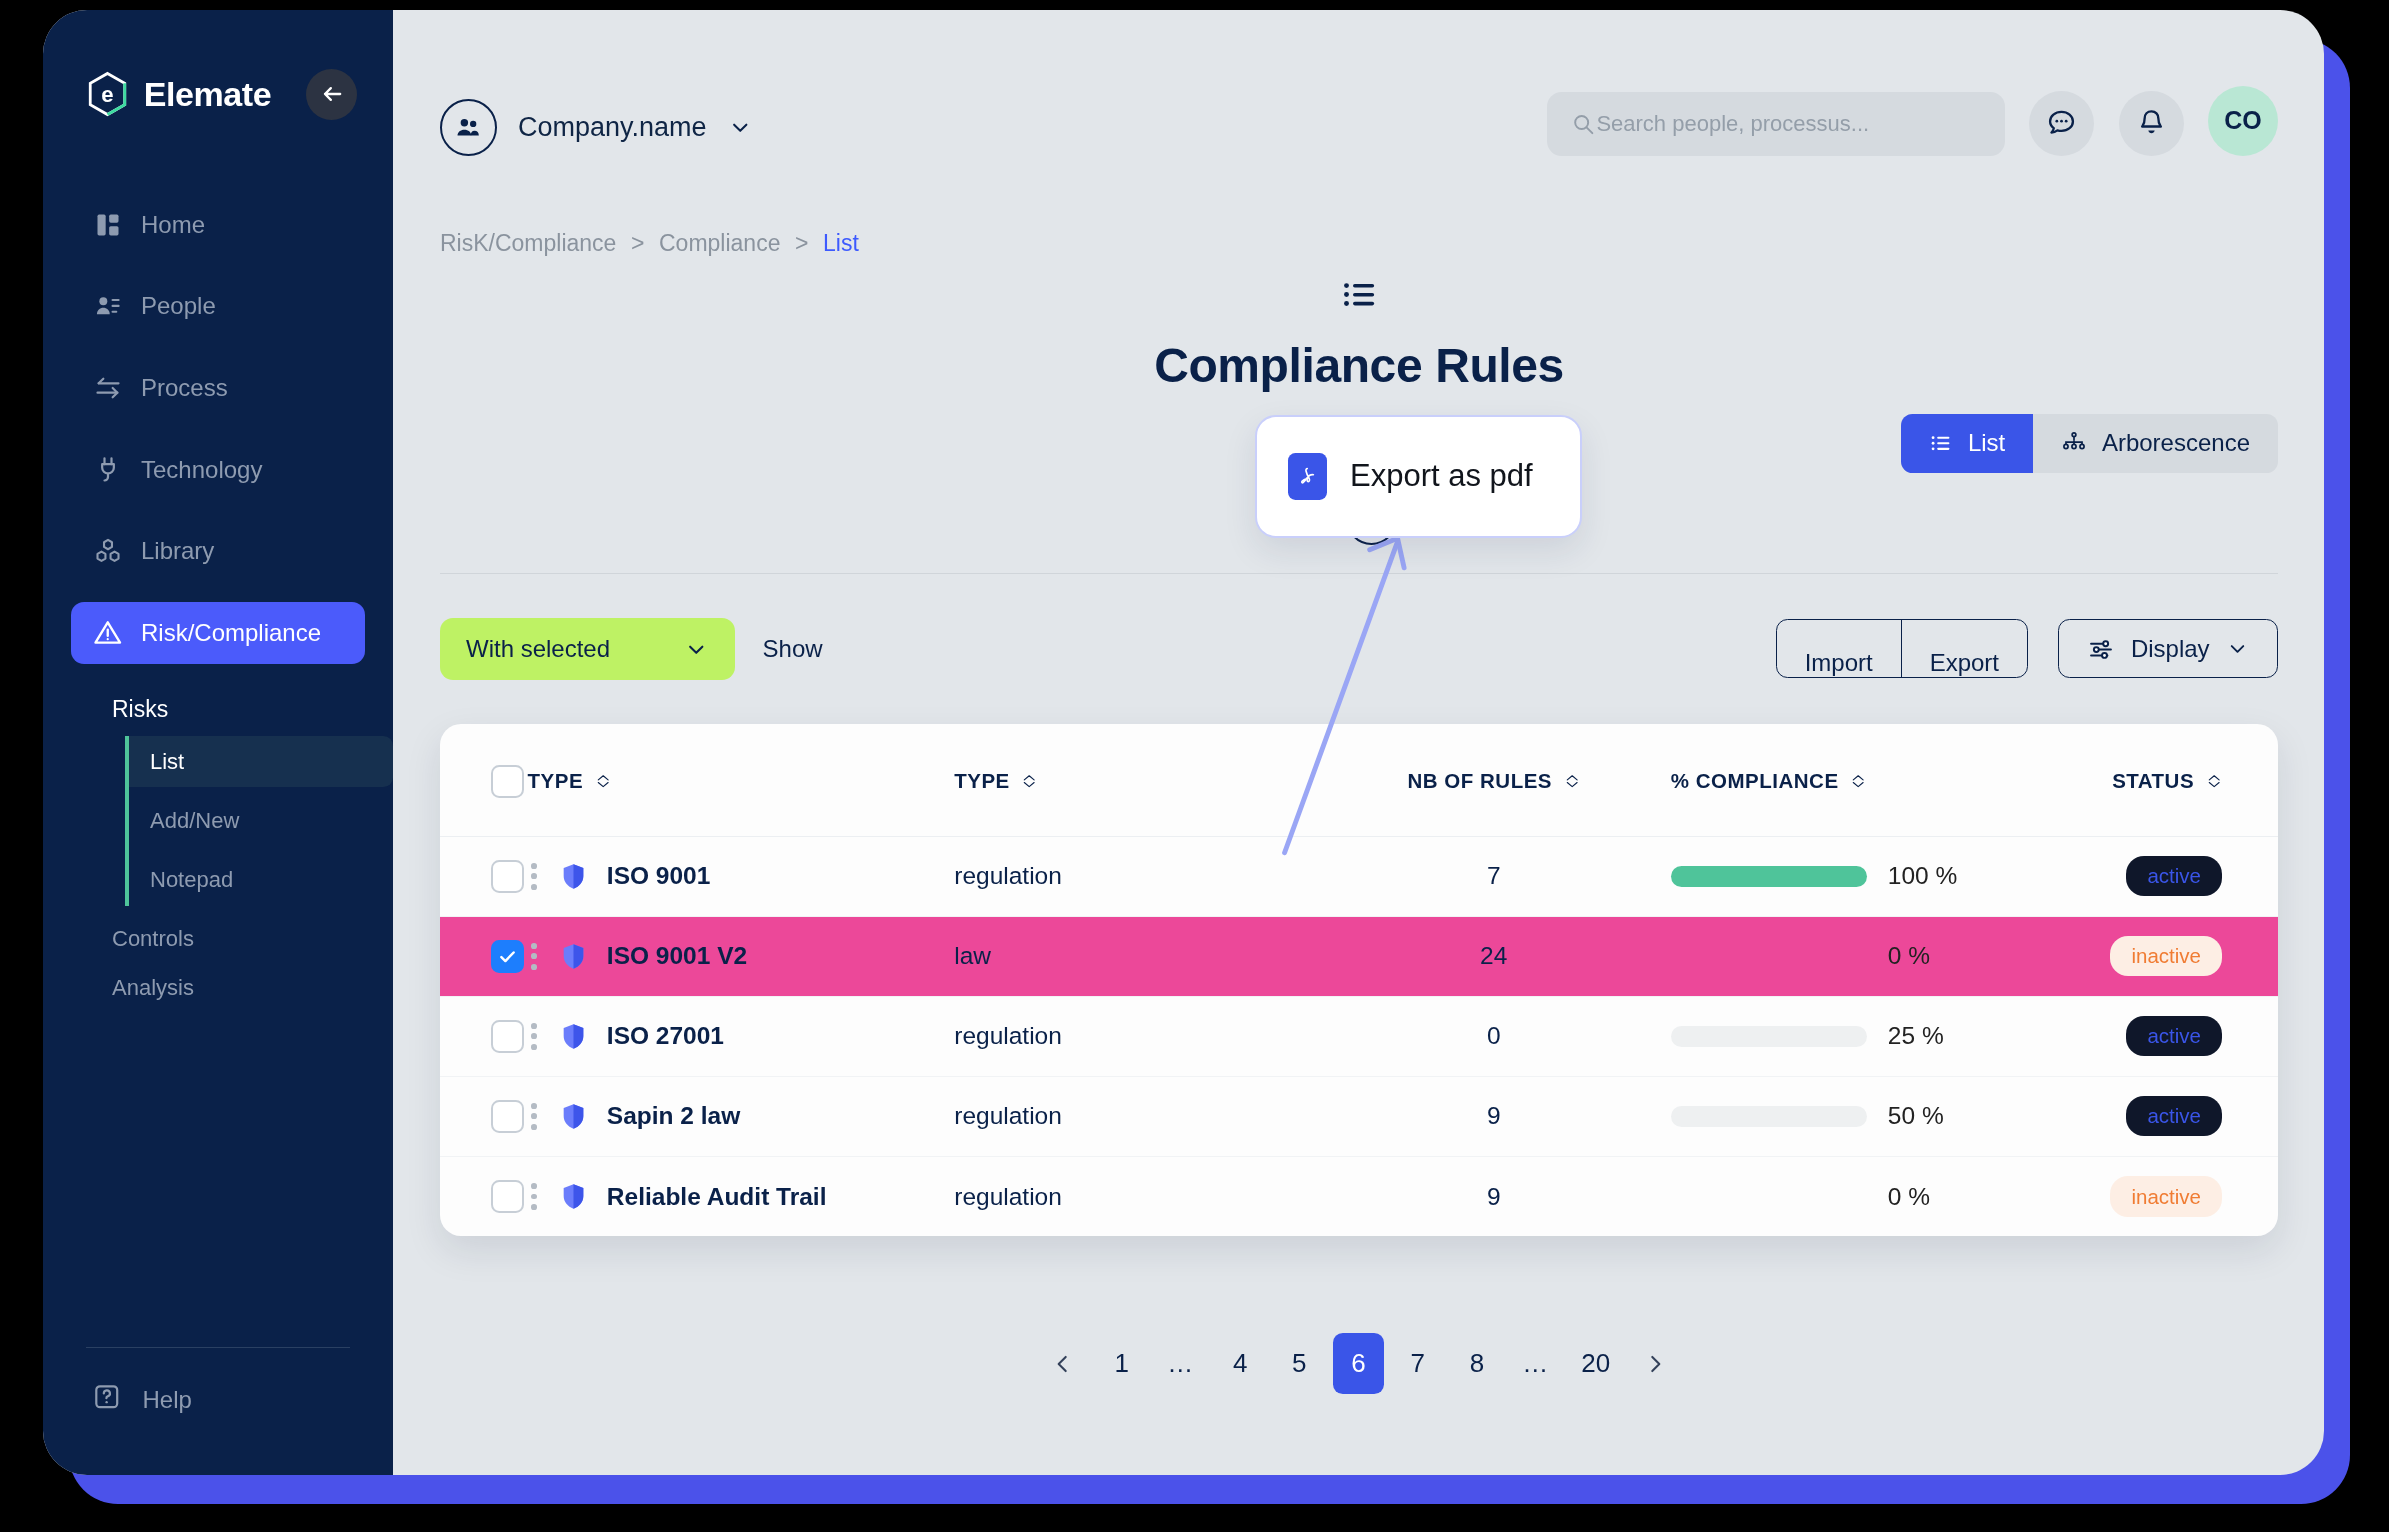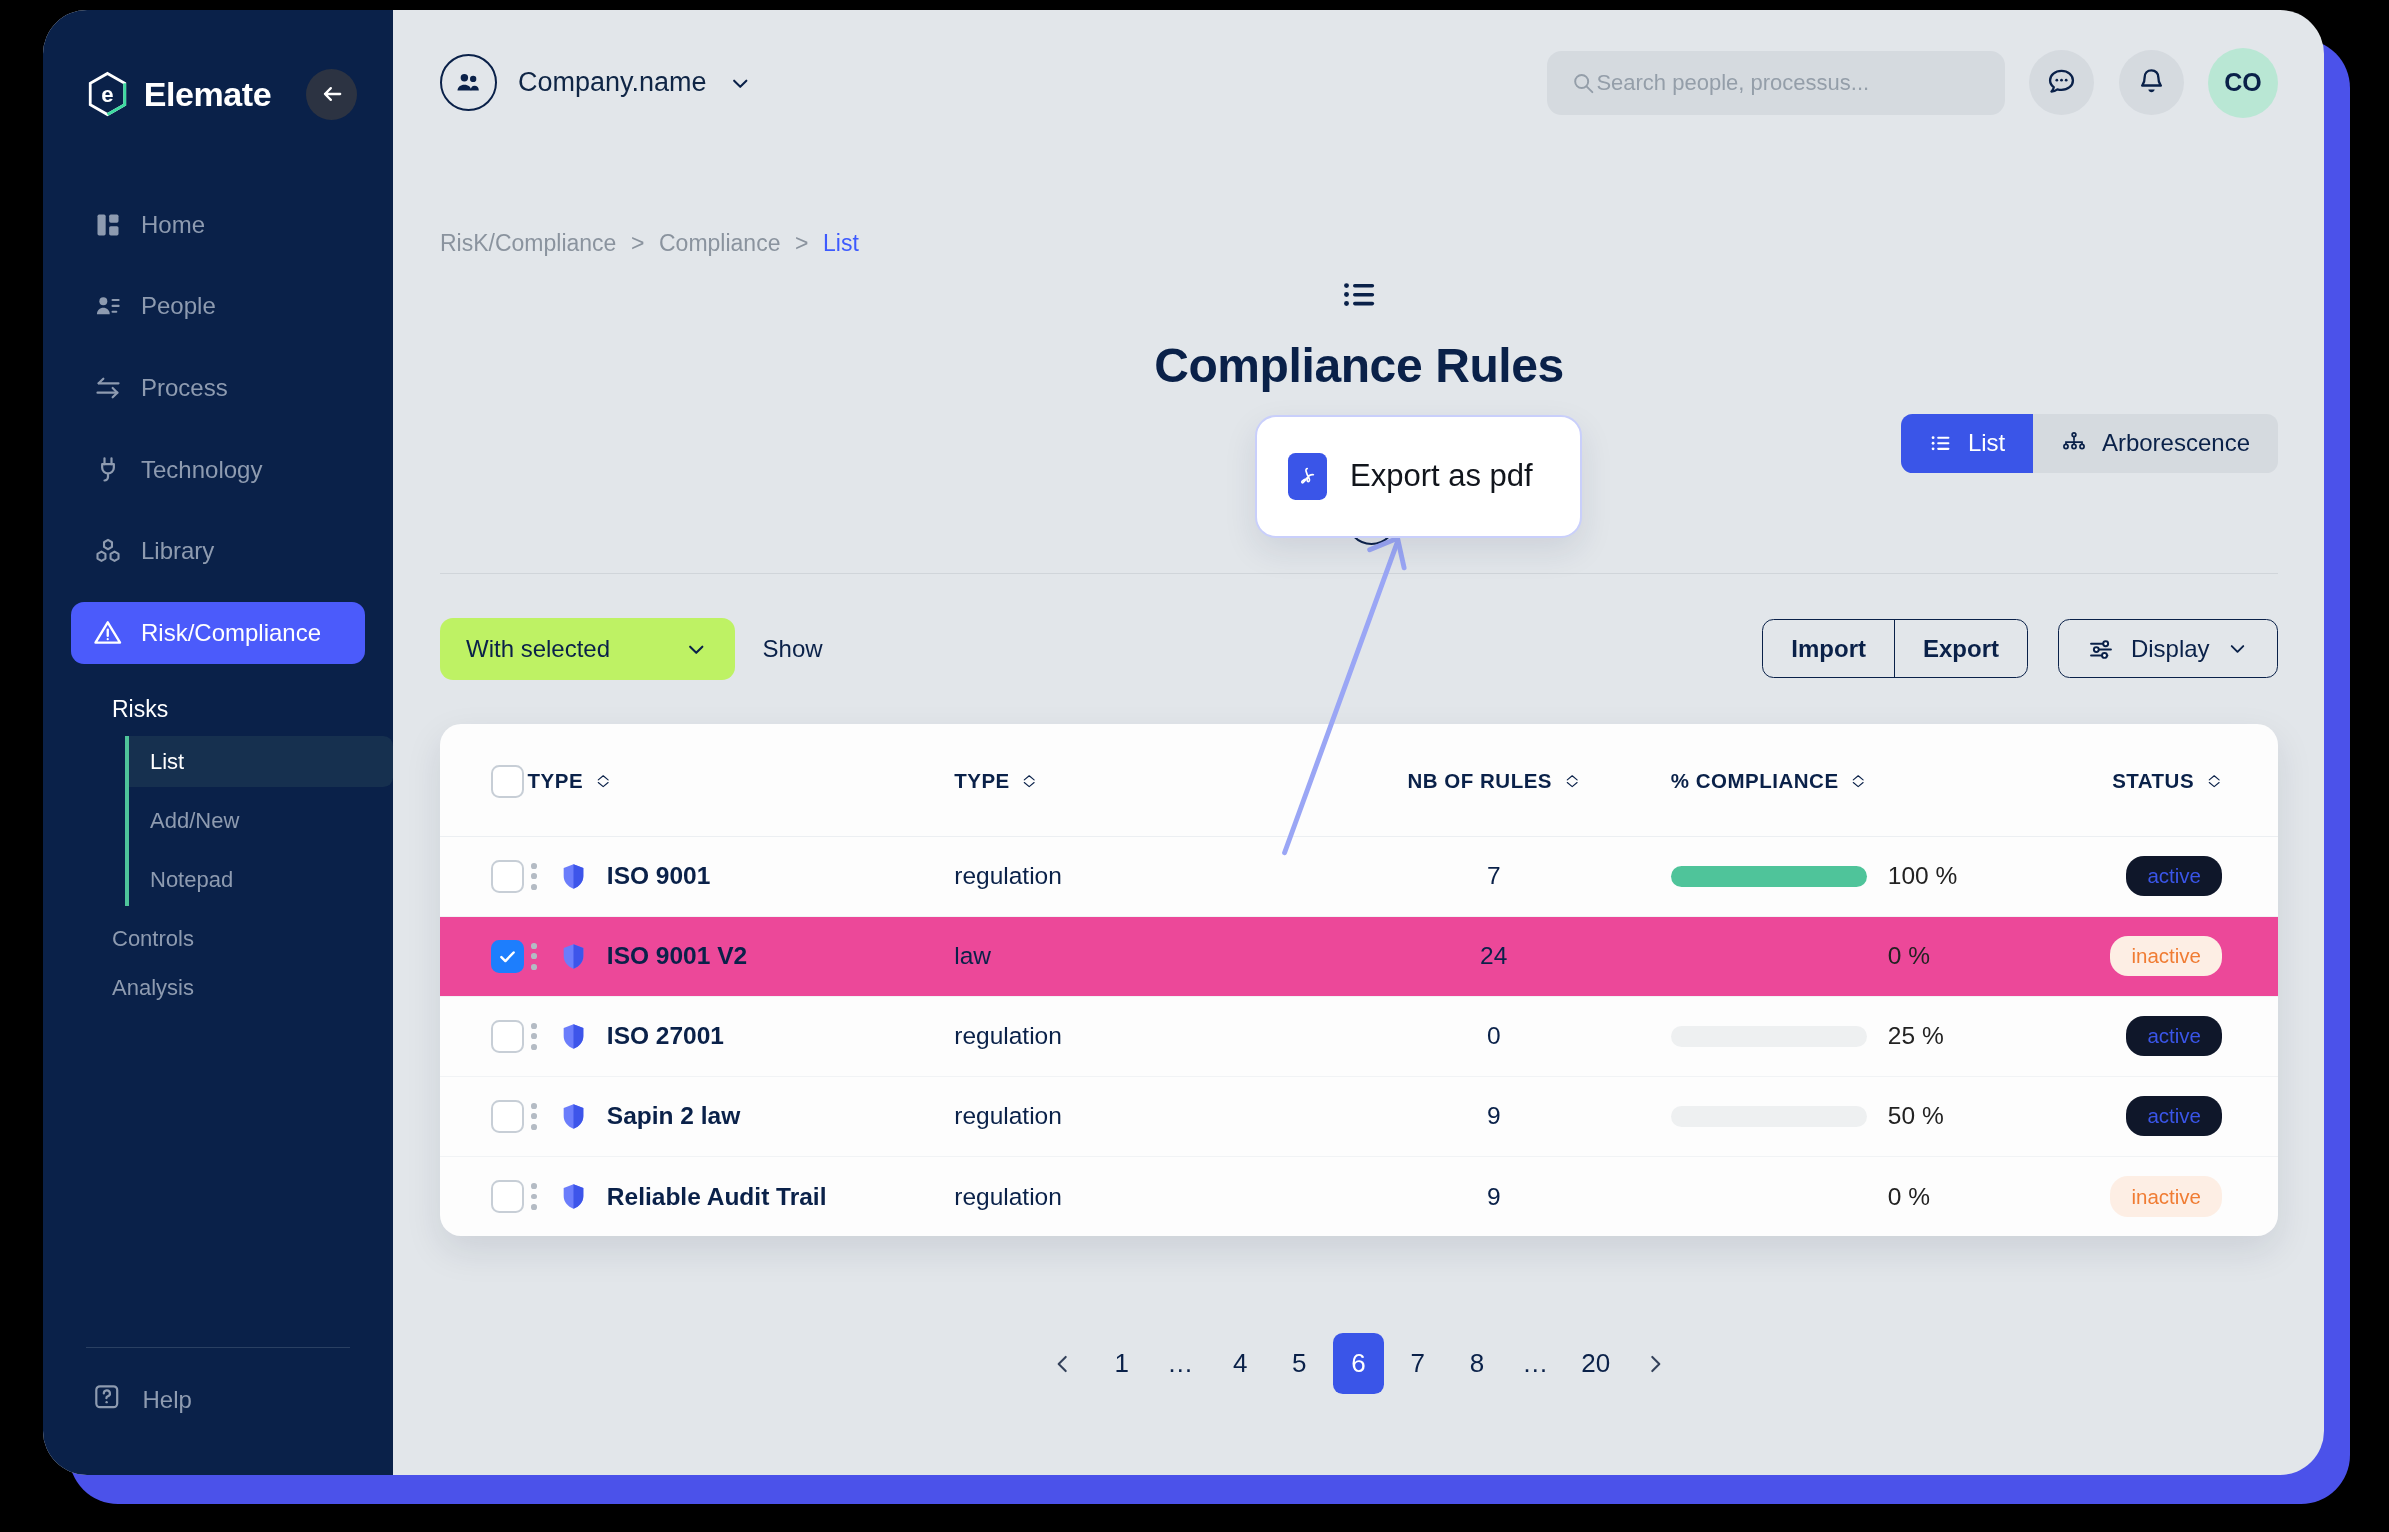--- a/index.html
+++ b/index.html
@@ -116,21 +116,21 @@
     padding-left: 49px;
     color: #8e9bb0; font-size: 24px;
     cursor: pointer;
   }
 
   
   .main { flex: 1; display: flex; flex-direction: column; min-width: 0; position: relative; }
 
   .topbar {
     height: 146px;
-    display: flex; align-items: center;
+    display: flex; align-items: flex-end;
     padding: 0 46px 0 47px;
     gap: 24.5px;
     flex: 0 0 146px;
   }
   .company-sel { display: flex; align-items: center; gap: 21px; cursor: pointer; }
   .company-ico {
     width: 57px; height: 57px; border-radius: 50%;
     border: 2.5px solid #0a2149;
     display: flex; align-items: center; justify-content: center;
   }
@@ -200,22 +200,22 @@
   .select-pill {
     height: 62px; background: #bef264; border-radius: 13px;
     display: flex; align-items: center; gap: 74px;
     padding: 0 26px; font-size: 24px; color: #0a2149; cursor: pointer;
   }
   .show-text { font-size: 24px; color: #0a2149; white-space: nowrap; }
 
   .toolbar-right { margin-left: auto; display: flex; align-items: center; gap: 29.5px; }
   .seg-group { display: flex; height: 59px; border: 1.6px solid #0a2149; border-radius: 11.5px; overflow: hidden; }
   .seg-btn {
-    display: flex; align-items: center; padding: 0 28px;
-    font-size: 24px; color: #0a2149; cursor: pointer; font-weight: bold;
+    display: flex; align-items: flex-end; padding: 0 28px;
+    font-size: 24px; color: #0a2149; cursor: pointer;
   }
   .seg-btn + .seg-btn { border-left: 1.6px solid #0a2149; }
   .display-btn {
     height: 59px; border: 1.6px solid #0a2149; border-radius: 11.5px;
     display: flex; align-items: center; gap: 16.4px; padding: 0 28px;
     font-size: 24px; color: #0a2149; cursor: pointer;
   }
 
   
   .table-card {

